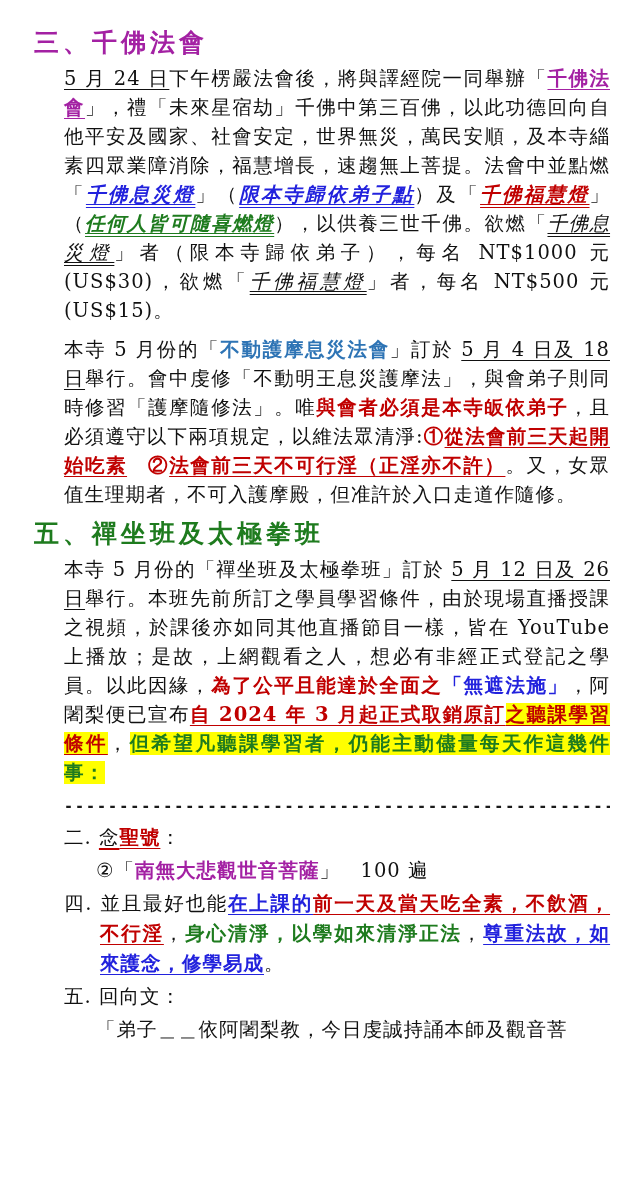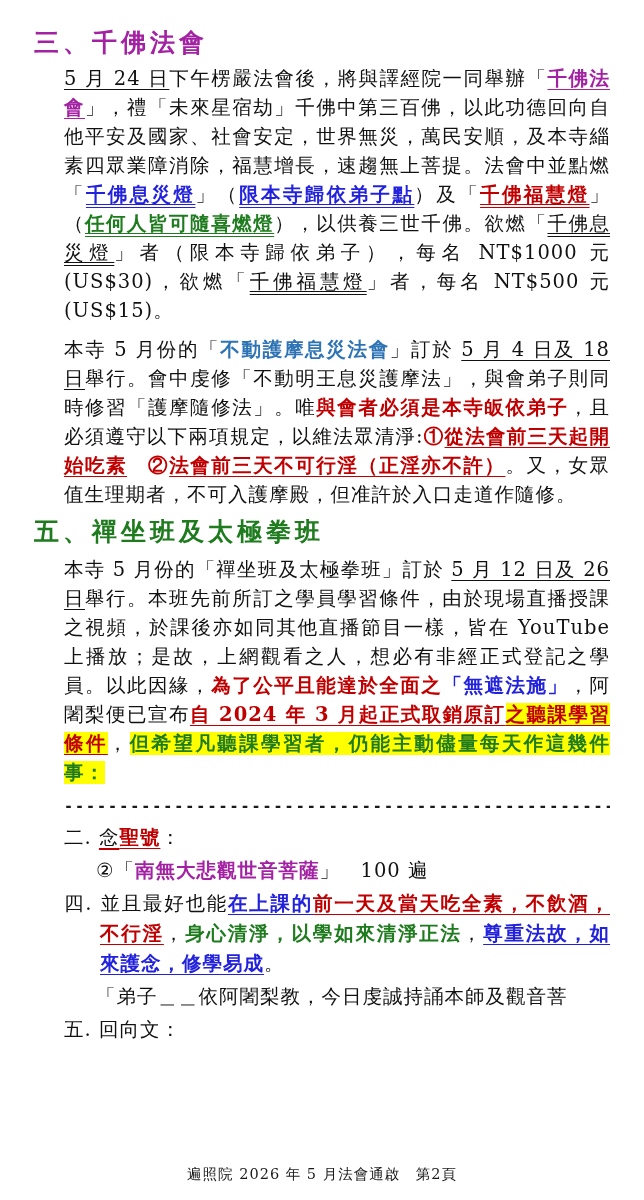--- a/index.html
+++ b/index.html
@@ -24,21 +24,21 @@
   }
   .h{
     font-size:25px;
     font-weight:bold;
     letter-spacing:4px;
     line-height:30px;
     margin:8px 0 6px 0;
   }
   .h-magenta{color:var(--magenta);}
   .h-blue{color:var(--blue);}
-  .h-green{color:var(--green);font-family:Liberation Mono, monospace;}
+  .h-green{color:var(--green);}
   .para{
     font-size:19.5px;
     line-height:29px;
     letter-spacing:1px;
     text-align:justify;
     margin:2px 0 10px 30px;
   }
   .divider{
     margin:4px 0 8px 30px;
     font-size:15px;
@@ -68,21 +68,21 @@
   }
   
   .s-red{color:var(--red);}
   .s-blue{color:var(--blue);}
   .s-skyblue{color:var(--skyblue);}
   .s-green{color:var(--green);}
   .s-magenta{color:var(--magenta);}
   .s-b{font-weight:bold;}
   .s-u{text-decoration-line:underline;text-decoration-thickness:2px;text-underline-offset:4px;text-decoration:underline;}
   .s-ured{text-decoration-line:underline;text-decoration-thickness:2px;text-underline-offset:4px;text-decoration-color:var(--red);}
-  .s-uu{text-decoration-line:underline;text-decoration-style:double;text-underline-offset:3px;}
+  .s-uu{text-decoration-line:underline;text-decoration-style:double;text-underline-offset:3px;font-style:italic;}
   .s-hl{background:var(--yellow);}
 </style>
 </head>
 <body>
 
 <div class="page">
 
   <h2 class="h h-magenta">三、千佛法會</h2>
   <p class="para"><span class="s-u">5 月 24 日</span><span>下午楞嚴法會後，將與譯經院一同舉辦「</span><span class="s-magenta s-b s-u">千佛法會</span><span>」，禮「未來星宿劫」千佛中第三百佛，以此功德回向自他平安及國家、社會安定，世界無災，萬民安順，及本寺緇素四眾業障消除，福慧增長，速趨無上菩提。法會中並點燃「</span><span class="s-blue s-b s-uu">千佛息災燈</span><span>」（</span><span class="s-blue s-b s-uu">限本寺歸依弟子點</span><span>）及「</span><span class="s-red s-b s-uu">千佛福慧燈</span><span>」（</span><span class="s-green s-b s-uu">任何人皆可隨喜燃燈</span><span>），以供養三世千佛。欲燃「</span><span class="s-uu">千佛息災燈</span><span>」者（限本寺歸依弟子），每名 NT$1000 元 (US$30)，欲燃「</span><span class="s-uu">千佛福慧燈</span><span>」者，每名 NT$500 元 (US$15)。</span></p>
 
@@ -90,19 +90,18 @@
 
   <h2 class="h h-green">五、禪坐班及太極拳班</h2>
   <p class="para"><span>本寺 5 月份的「禪坐班及太極拳班」訂於 </span><span class="s-u">5 月 12 日及 26 日</span><span>舉行。本班先前所訂之學員學習條件，由於現場直播授課之視頻，於課後亦如同其他直播節目一樣，皆在 YouTube 上播放；是故，上網觀看之人，想必有非經正式登記之學員。以此因緣，</span><span class="s-red s-b">為了公平且能達於全面之</span><span class="s-blue s-b">「無遮法施」</span><span>，阿闍梨便已宣布</span><span class="s-red s-b s-u">自 2024 年 3 月起正式取銷原訂</span><span class="s-red s-b s-u s-hl">之聽課學習條件</span><span>，</span><span class="s-green s-b s-hl">但希望凡聽課學習者，仍能主動儘量每天作這幾件事：</span></p>
 
   <div class="divider">----------------------------------------------------------------------------------------</div>
 
   <div class="list">
     <div class="li"><span>二. </span><span class="s-ured">念</span><span class="s-red s-b s-u">聖號</span><span>：</span></div>
     <div class="li sub"><span>②「</span><span class="s-magenta s-b">南無大悲觀世音菩薩</span><span>」　100 遍</span></div>
     <div class="li hang"><span>四. </span><span>並且最好也能</span><span class="s-blue s-b s-u">在上課的</span><span class="s-red s-b s-u">前一天及當天吃全素，不飲酒，不行淫</span><span>，</span><span class="s-green s-b">身心清淨，以學如來清淨正法</span><span>，</span><span class="s-blue s-b s-u">尊重法故，如來護念，修學易成</span><span>。</span></div>
+    <div class="li"><span>五. </span><span>回向文：</span></div>
     <div class="li sub"><span>「弟子</span><span>＿＿</span><span>依阿闍梨教，今日虔誠持誦本師及觀音菩</span></div>
-    <div class="li"><span>五. </span><span>回向文：</span></div>
   </div>
 
-  <div class="footer">遍照院 2026 年 5 月法會通啟　第2頁</div>
 
 </div>
 
 </body></html>

